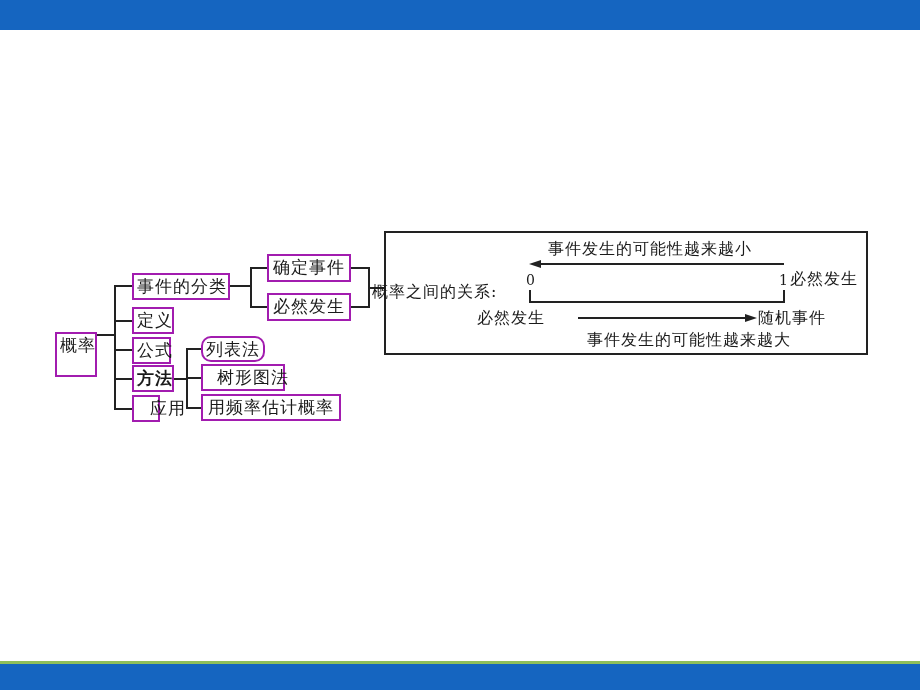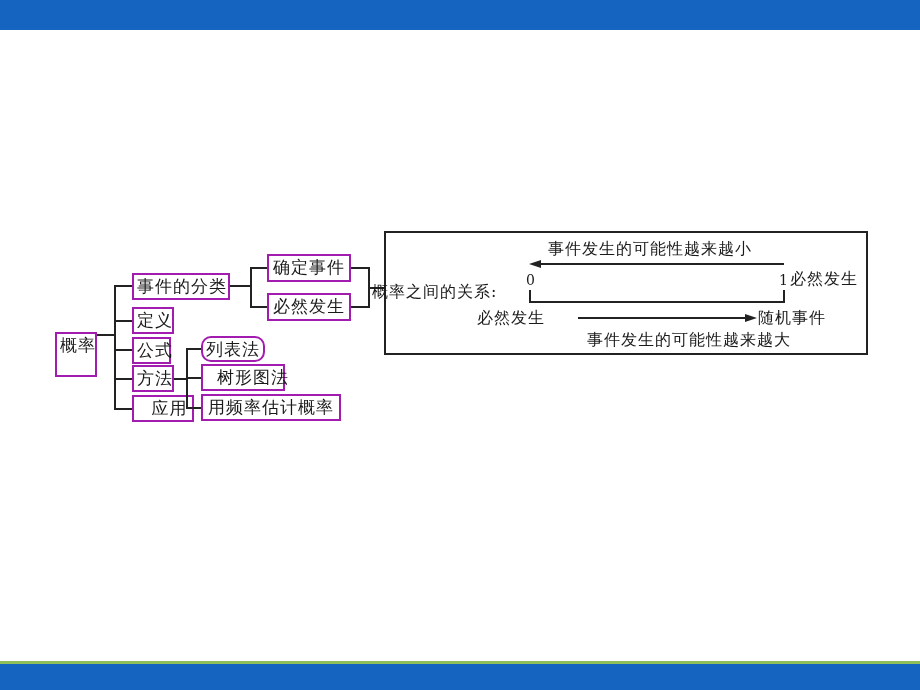--- a/index.html
+++ b/index.html
@@ -29,22 +29,22 @@
 
 <div class="h" style="left:114px;top:285px;width:18px;"></div>
 <div class="h" style="left:114px;top:320px;width:18px;"></div>
 <div class="h" style="left:114px;top:349px;width:18px;"></div>
 <div class="h" style="left:114px;top:378px;width:18px;"></div>
 <div class="h" style="left:114px;top:408px;width:18px;"></div>
 
 <div class="box" style="left:132px;top:273px;width:98px;height:27px;">事件的分类</div>
 <div class="box" style="left:132px;top:307px;width:42px;height:27px;">定义</div>
 <div class="box" style="left:132px;top:337px;width:39px;height:27px;">公式</div>
-<div class="box" style="left:132px;top:365px;width:42px;height:27px;">方法</div>
-<div class="box" style="left:132px;top:395px;width:62px;height:27px;padding-left:16px;">应用</div>
+<div class="box" style="left:132px;top:365px;width:42px;height:27px;font-weight:bold;">方法</div>
+<div class="box" style="left:132px;top:395px;width:28px;height:27px;padding-left:16px;">应用</div>
 
 <div class="h" style="left:230px;top:285px;width:21px;"></div>
 <div class="v" style="left:250px;top:267px;height:41px;"></div>
 <div class="h" style="left:250px;top:267px;width:17px;"></div>
 <div class="h" style="left:250px;top:306px;width:17px;"></div>
 <div class="box" style="left:267px;top:254px;width:84px;height:28px;">确定事件</div>
 <div class="box" style="left:267px;top:293px;width:84px;height:28px;">必然发生</div>
 <div class="h" style="left:351px;top:267px;width:19px;"></div>
 <div class="h" style="left:351px;top:306px;width:19px;"></div>
 <div class="v" style="left:368px;top:267px;height:41px;"></div>

